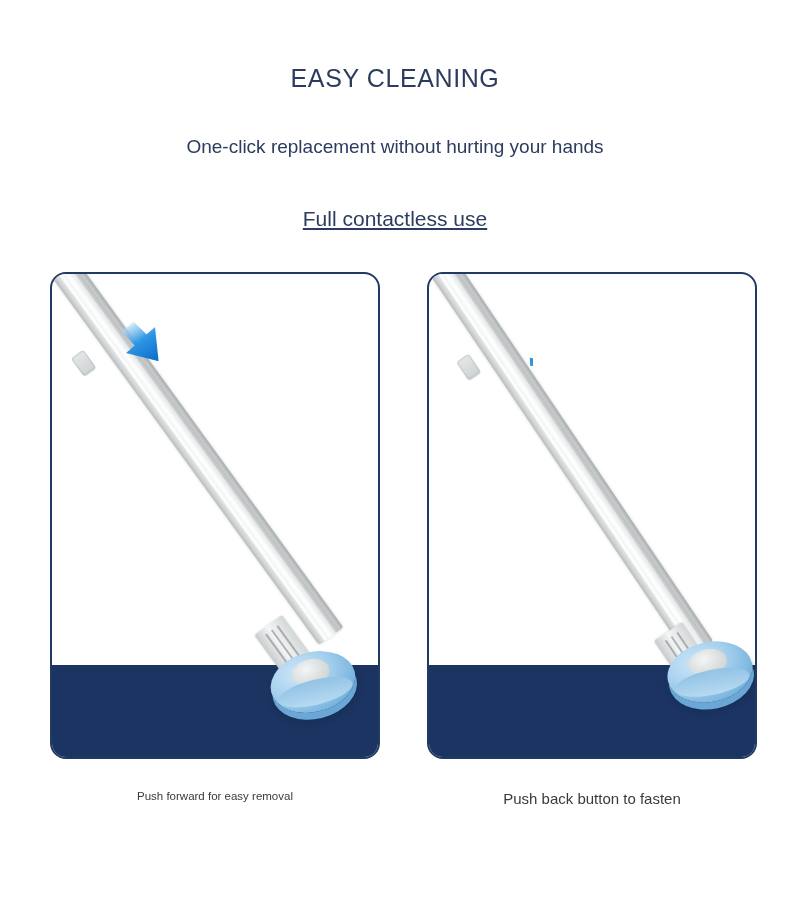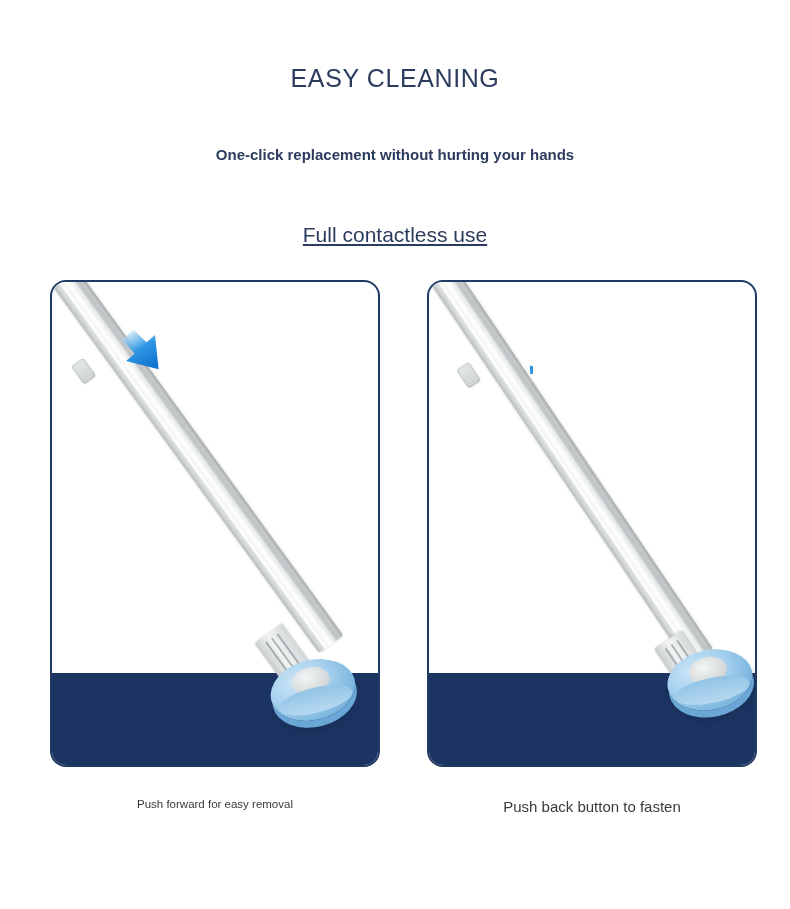--- a/index.html
+++ b/index.html
@@ -26,24 +26,24 @@
   .title-main {
     margin: 0;
     padding-top: 66px;
     font-size: 25px;
     font-weight: 400;
     letter-spacing: 0.6px;
     color: #2c3c5e;
     line-height: 1;
   }
   .title-sub {
-    margin: 12px;
+    margin: 2px;
     padding-top: 44px;
-    font-size: 15px;
-    font-weight: 700;
+    font-size: 19px;
+    font-weight: 400;
     color: #2c3c5e;
     line-height: 1;
   }
   .title-third {
     margin: 0;
     padding-top: 50px;
     font-size: 21px;
     font-weight: 400;
     color: #2c3c5e;
     line-height: 1;
@@ -53,21 +53,21 @@
   
   .cards {
     position: absolute;
     left: 0;
     top: 268px;
     width: 790px;
     height: 560px;
   }
   .card-col {
     position: absolute;
-    top: 12px;
+    top: 4px;
     width: 330px;
   }
   .card-col.left  { left: 50px; }
   .card-col.right { left: 410px; padding-left: 17px; }
 
   .card {
     position: relative;
     width: 330px;
     height: 487px;
     box-sizing: border-box;

